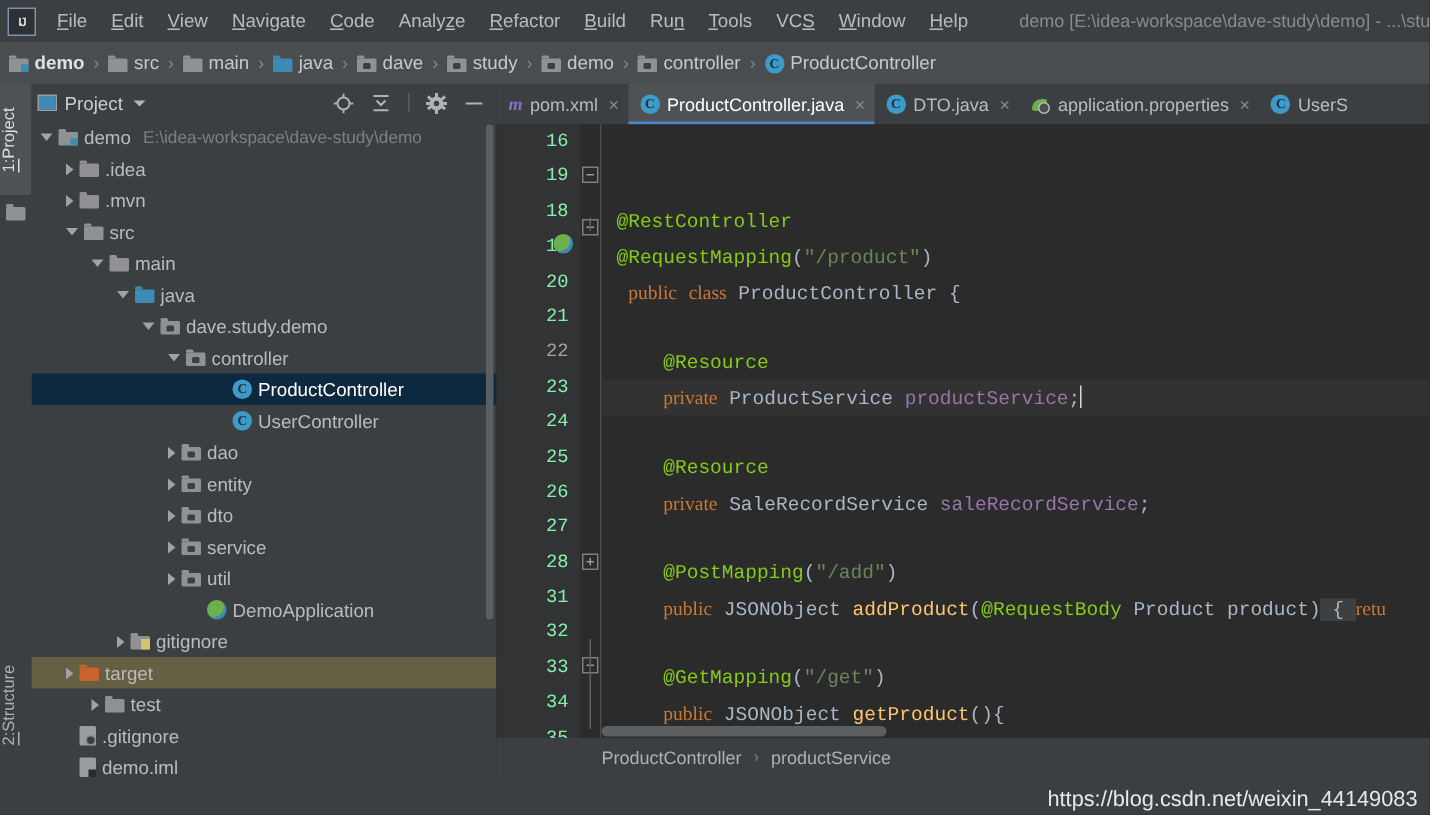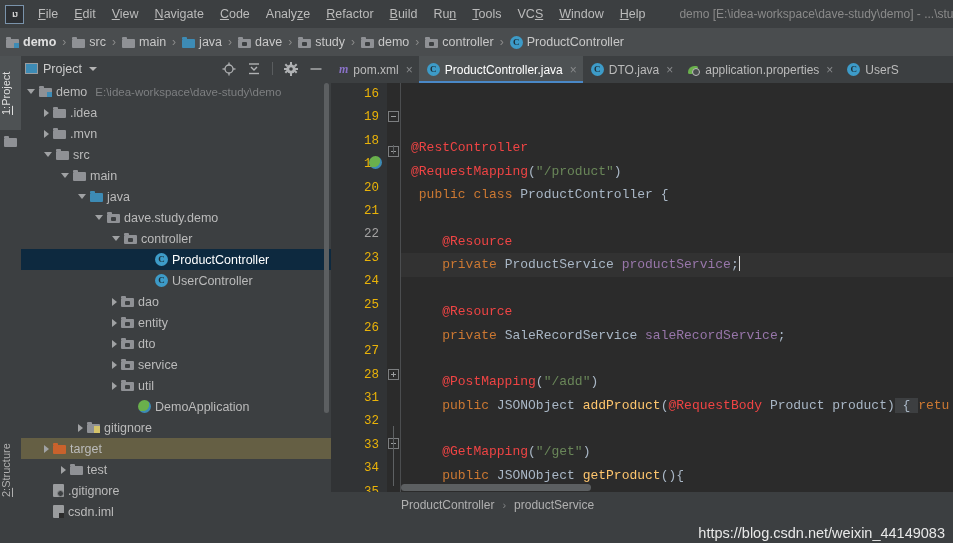--- a/index.html
+++ b/index.html
@@ -168,21 +168,21 @@
   }
 
   .code-area{
     position:absolute;left:0;top:27px;width:622px;height:409px;background:#2b2b2b;overflow:hidden;
   }
   .gutter{
     position:absolute;left:0;top:0;width:56px;height:409px;background:#313335;
   }
   .gut-line{
     height:23.4px;line-height:23.4px;text-align:right;padding-right:8px;
-    font-family:"Liberation Mono",monospace;font-size:12.5px;color:#eab308;box-sizing:border-box;
+    font-family:"Liberation Mono",monospace;font-size:12.5px;color:#86efac;box-sizing:border-box;
   }
   .gut-line.cur{color:#a4a3a3;}
   .fold-col{position:absolute;left:56px;top:0;width:14px;height:409px;}
   .fold-marker{
     position:absolute;left:1px;top:5px;width:11px;height:11px;
   }
   .fold-minus{
     border:1px solid #7c7e80;box-sizing:border-box;background:#2b2b2b;position:relative;
   }
   .fold-minus:after{content:"";position:absolute;left:2px;top:4px;width:5px;height:1px;background:#9a9c9e;}
@@ -195,22 +195,22 @@
   }
   .vline{position:absolute;left:69px;top:0;width:1px;height:409px;background:#4b4d4f;}
 
   .code{
     position:absolute;left:70px;top:0;width:552px;height:409px;
     font-family:"Liberation Mono",monospace;font-size:13px;
     white-space:pre;overflow:hidden;
   }
   .cl{height:23.4px;line-height:23.4px;padding-left:10px;box-sizing:border-box;}
   .cl.cur{background:#323232;}
-  .anno{color:#ef4444;text-align:right;}
-  .kw{color:#cc7832;}
+  .anno{color:#84cc16;text-align:right;}
+  .kw{color:#cc7832;font-family:Liberation Serif, serif;}
   .str{color:#6a8759;}
   .type{color:#a9b7c6;}
   .fld{color:#9876aa;}
   .meth{color:#ffc66d;}
   .plain{color:#a9b7c6;}
   .fold-inline{background:#3d3f41;color:#a9b7c6;}
   .caret{
     display:inline-block;width:1px;height:15px;background:#d8d8d8;vertical-align:-3px;
   }
 
@@ -535,21 +535,21 @@
             <span class="tlabel">test</span>
           </div>
           <div class="trow" style="padding-left: 23px;">
             <span class="tw none"></span>
             <span class="file-ico git"></span>
             <span class="tlabel">.gitignore</span>
           </div>
           <div class="trow" style="padding-left: 23px;">
             <span class="tw none"></span>
             <span class="file-ico"></span>
-            <span class="tlabel">csdn.iml</span>
+            <span class="tlabel">demo.iml</span>
           </div>
         </div>
       <div class="tree-sb"></div>
     </div>
   </div>
 
   <div class="editor-wrap">
     <div class="tabs">
       <div id="editor-tabs" style="display:flex;">
           <div class="tab">

